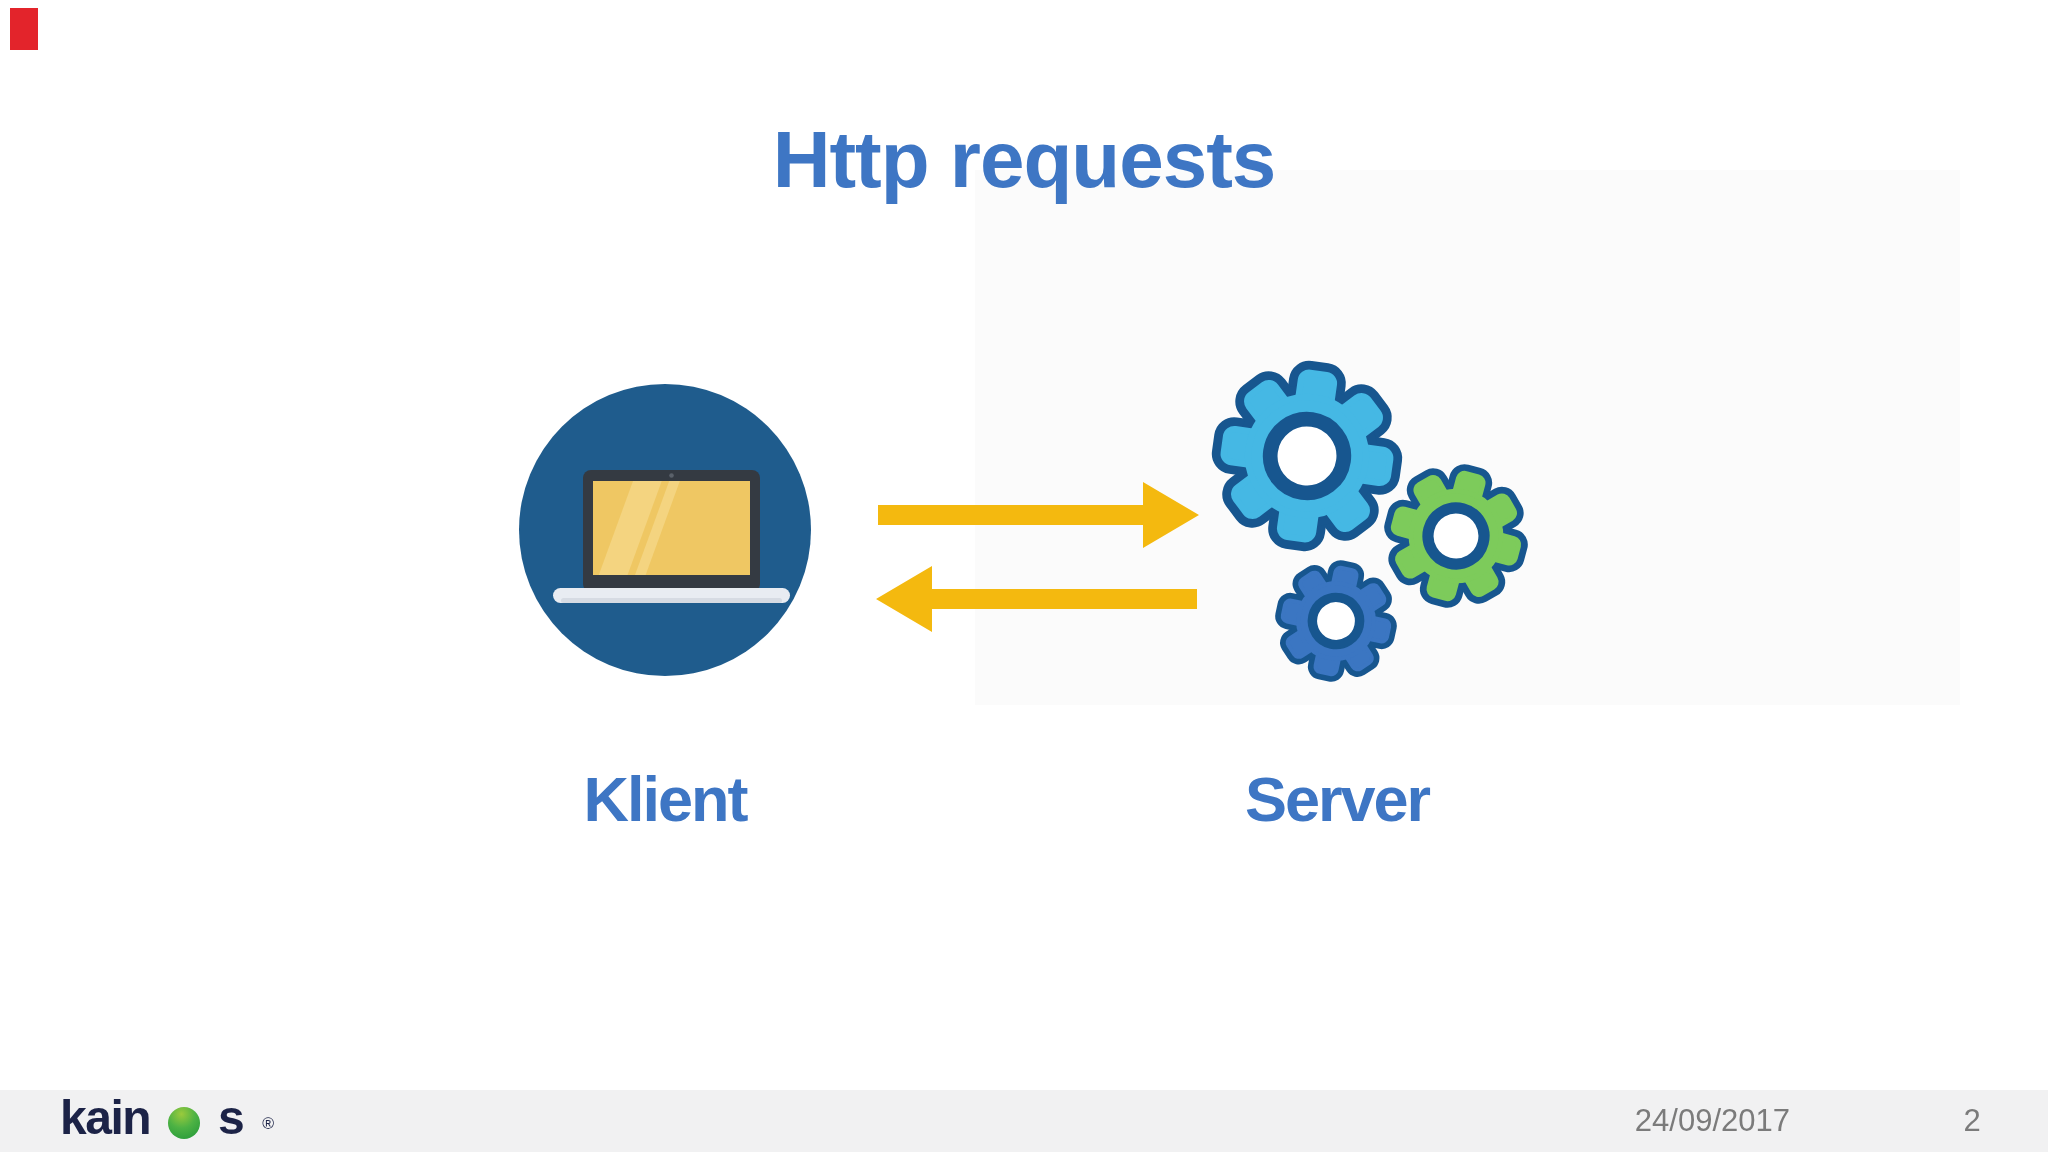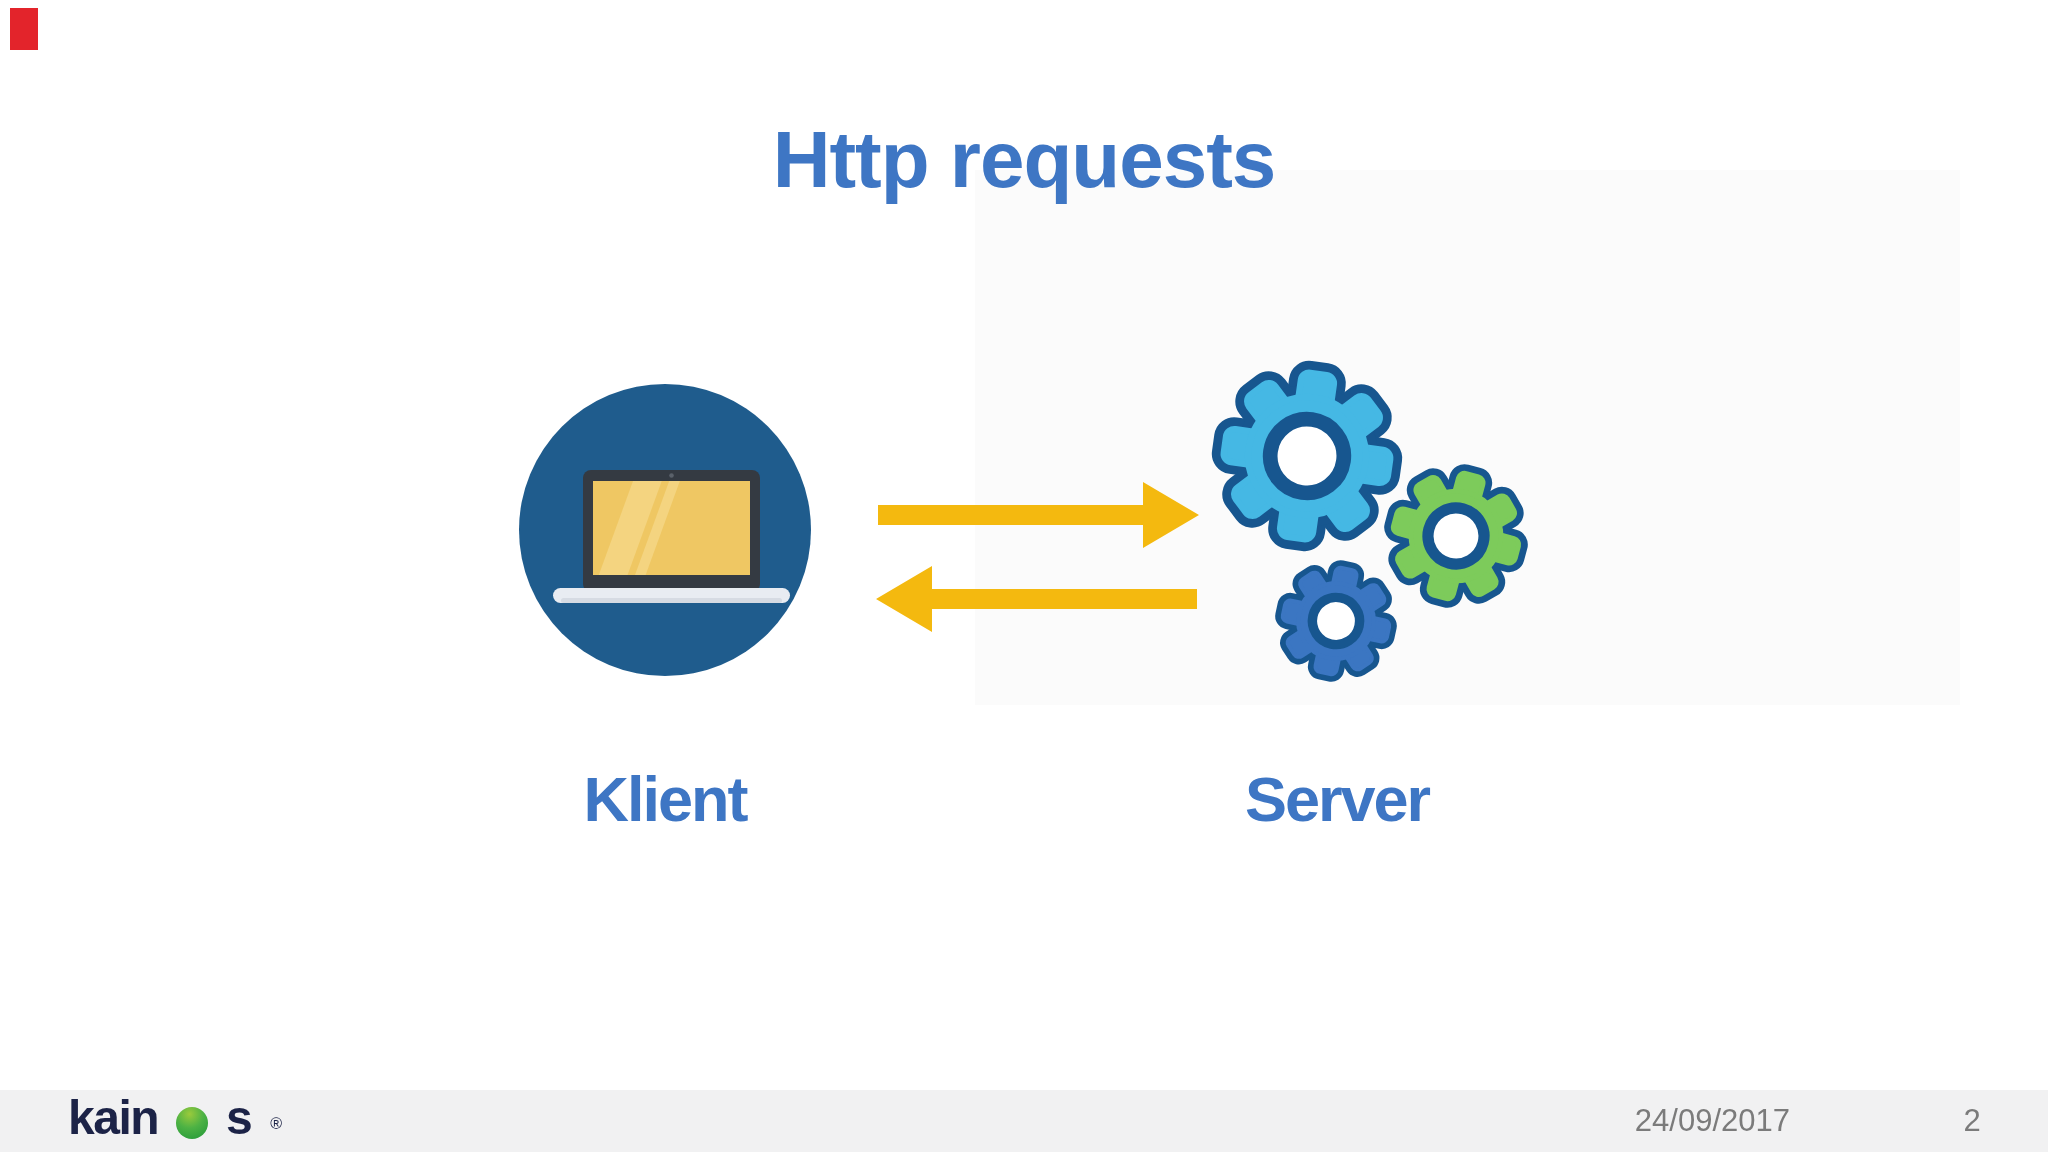--- a/index.html
+++ b/index.html
@@ -37,21 +37,21 @@
     color:var(--c-label-text,#3E76C4);
   }
   .label-client{left:465px;}
   .label-server{left:1137px;}
   
   .footer{
     position:absolute;left:0;top:1090px;width:2048px;height:62px;
     background:var(--c-footer-bg,#F1F1F2);
   }
   .logo{
-    position:absolute;left:68px;top:4px;
+    position:absolute;left:60px;top:4px;
     display:flex;align-items:baseline;
     font-size:48px;line-height:48px;font-weight:600;letter-spacing:-1.5px;
     color:var(--c-logo-text,#1C2347);
     gap:16px;
   }
   .logo-ball{
     display:inline-block;width:32px;height:32px;border-radius:50%;
     margin:0 2px;align-self:flex-end;position:relative;top:-3px;
     background:radial-gradient(circle at 42% 22%,
       var(--c-logo-green-1,#9ACA3C) 0%,

